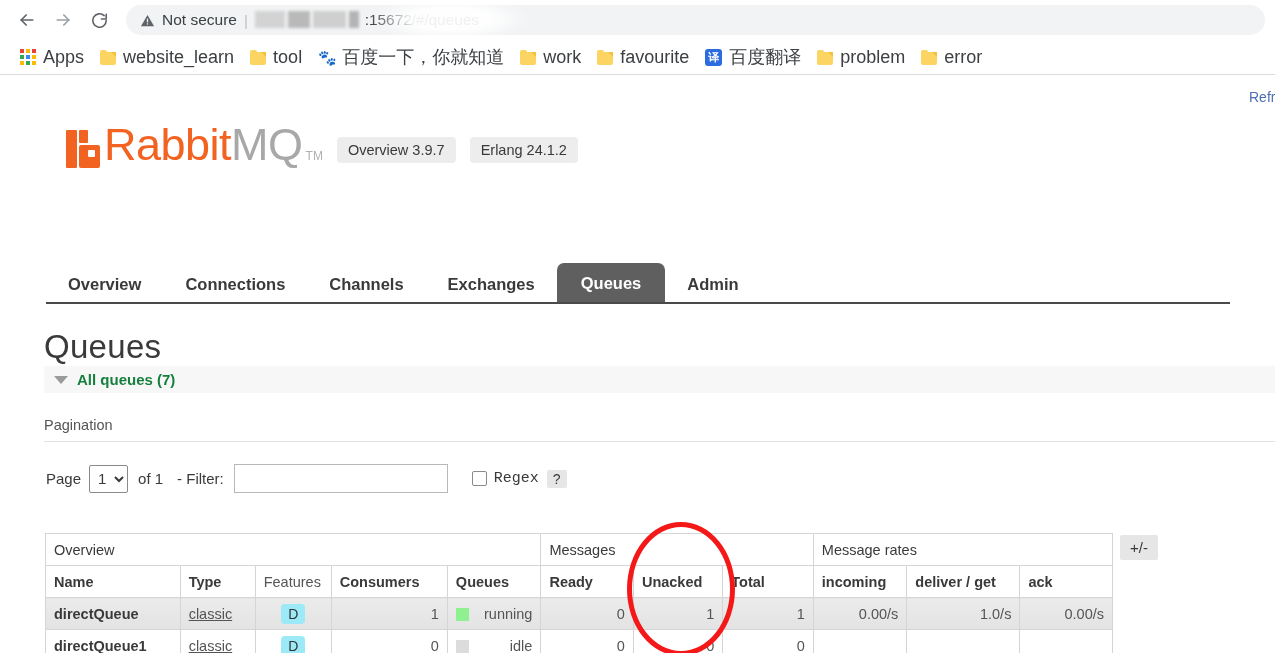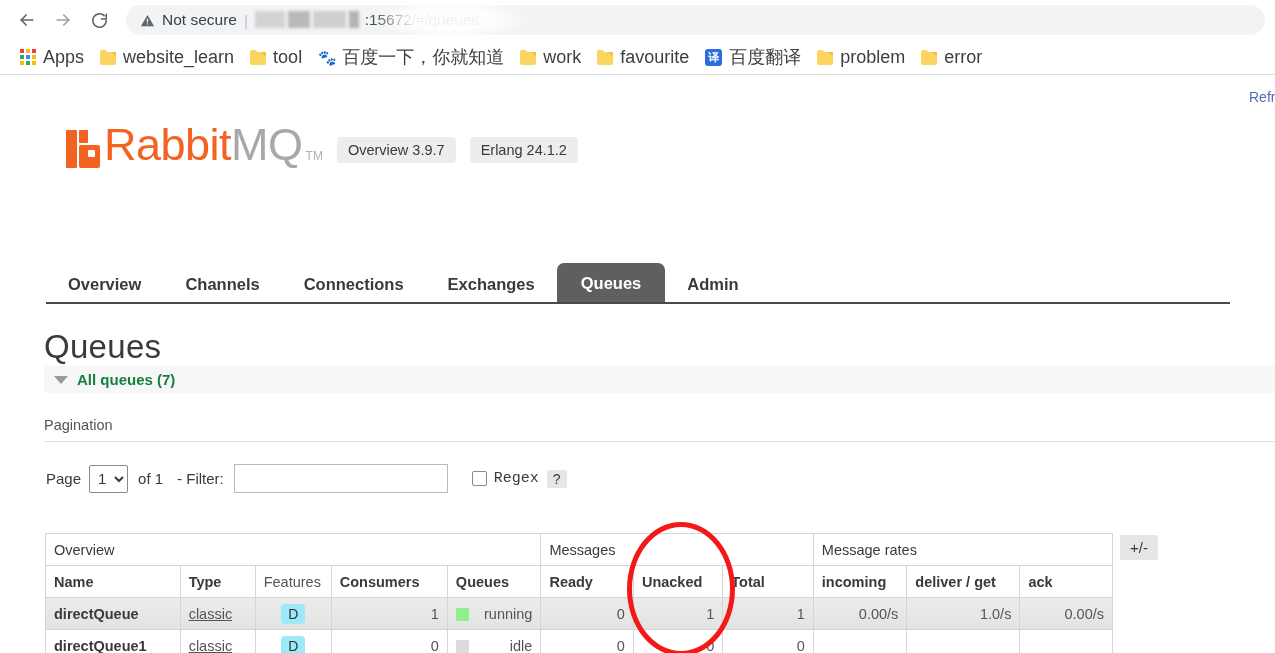--- a/index.html
+++ b/index.html
@@ -627,22 +627,22 @@
     </span>
     <span id="logo-rabbit">Rabbit</span>
     <span id="logo-mq">MQ</span>
     <span id="logo-tm">TM</span>
     <span class="version-pill">Overview 3.9.7</span>
     <span class="version-pill">Erlang 24.1.2</span>
   </div>
 
   <div id="nav-tabs">
     <div class="nav-tab">Overview</div>
+    <div class="nav-tab">Connections</div>
     <div class="nav-tab">Channels</div>
-    <div class="nav-tab">Connections</div>
     <div class="nav-tab">Exchanges</div>
     <div class="nav-tab active">Queues</div>
     <div class="nav-tab">Admin</div>
   </div>
   <div id="nav-underline"></div>
 
   <div id="page-title">Queues</div>
 
   <div id="all-queues-band">
     <span id="all-queues-caret"></span>

